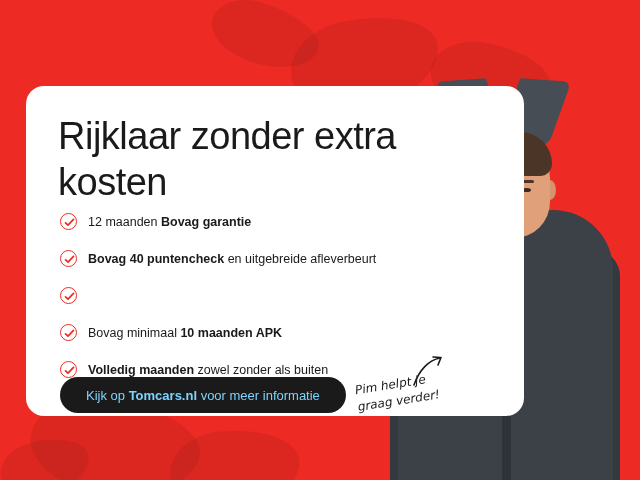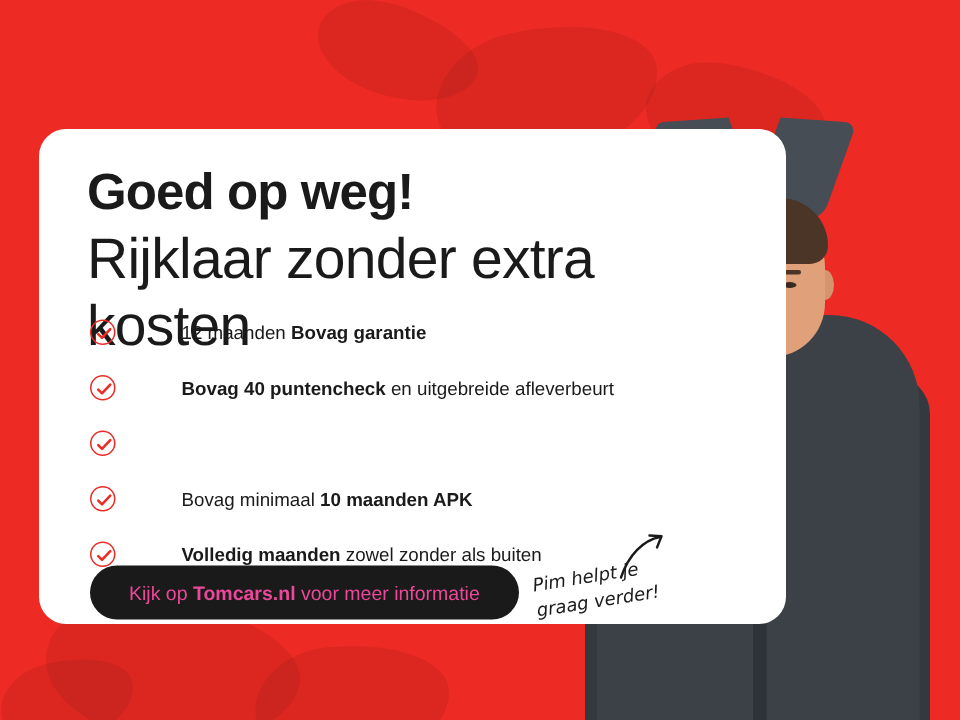--- a/index.html
+++ b/index.html
@@ -74,31 +74,30 @@
     border: 1.6px solid #ED2B24;
     border-radius: 50%;
     position: relative;
     margin-right: 11px;
   }
   .check-icon svg { position: absolute; left: 2px; top: 2px; }
   .feature-text {
     font-size: 12.5px;
     color: #1A1A1A;
     white-space: nowrap;
-    margin-left: 33px;
   }
   .feature-text b { font-weight: bold; }
 
   #cta {
     position: absolute;
     left: 34px; top: 291px;
     height: 36px;
     min-width: 280px;
     background: #1A1A1A;
-    color: #ec4899;
+    color: #7dd3fc;
     border: none;
     border-radius: 18px;
     font-size: 13px;
     font-family: "Liberation Sans", sans-serif;
     padding: 0 26px;
     cursor: pointer;
     text-align: center;
     white-space: nowrap;
   }
   #cta b { font-weight: bold; }
@@ -257,21 +256,20 @@
     <div class="p-brow-l"></div>
     <div class="p-brow-r"></div>
     <div class="p-eye-l"></div>
     <div class="p-eye-r"></div>
     <div class="p-mouth"></div>
   </div>
 
   <div id="card">
 
     <div id="headline">
-      <div class="line1">Goed op weg!</div>
       <div class="line2">Rijklaar zonder extra kosten</div>
     </div>
 
     <div id="features">
 
       <div class="feature">
         <span class="check-icon">
           <svg width="13" height="13" viewBox="0 0 13 13">
               <path d="M2.5 6.8 L5 9.2 L10.5 3.4" fill="none" stroke="#ED2B24" stroke-width="1.7" stroke-linecap="round" stroke-linejoin="round"></path>
             </svg>

